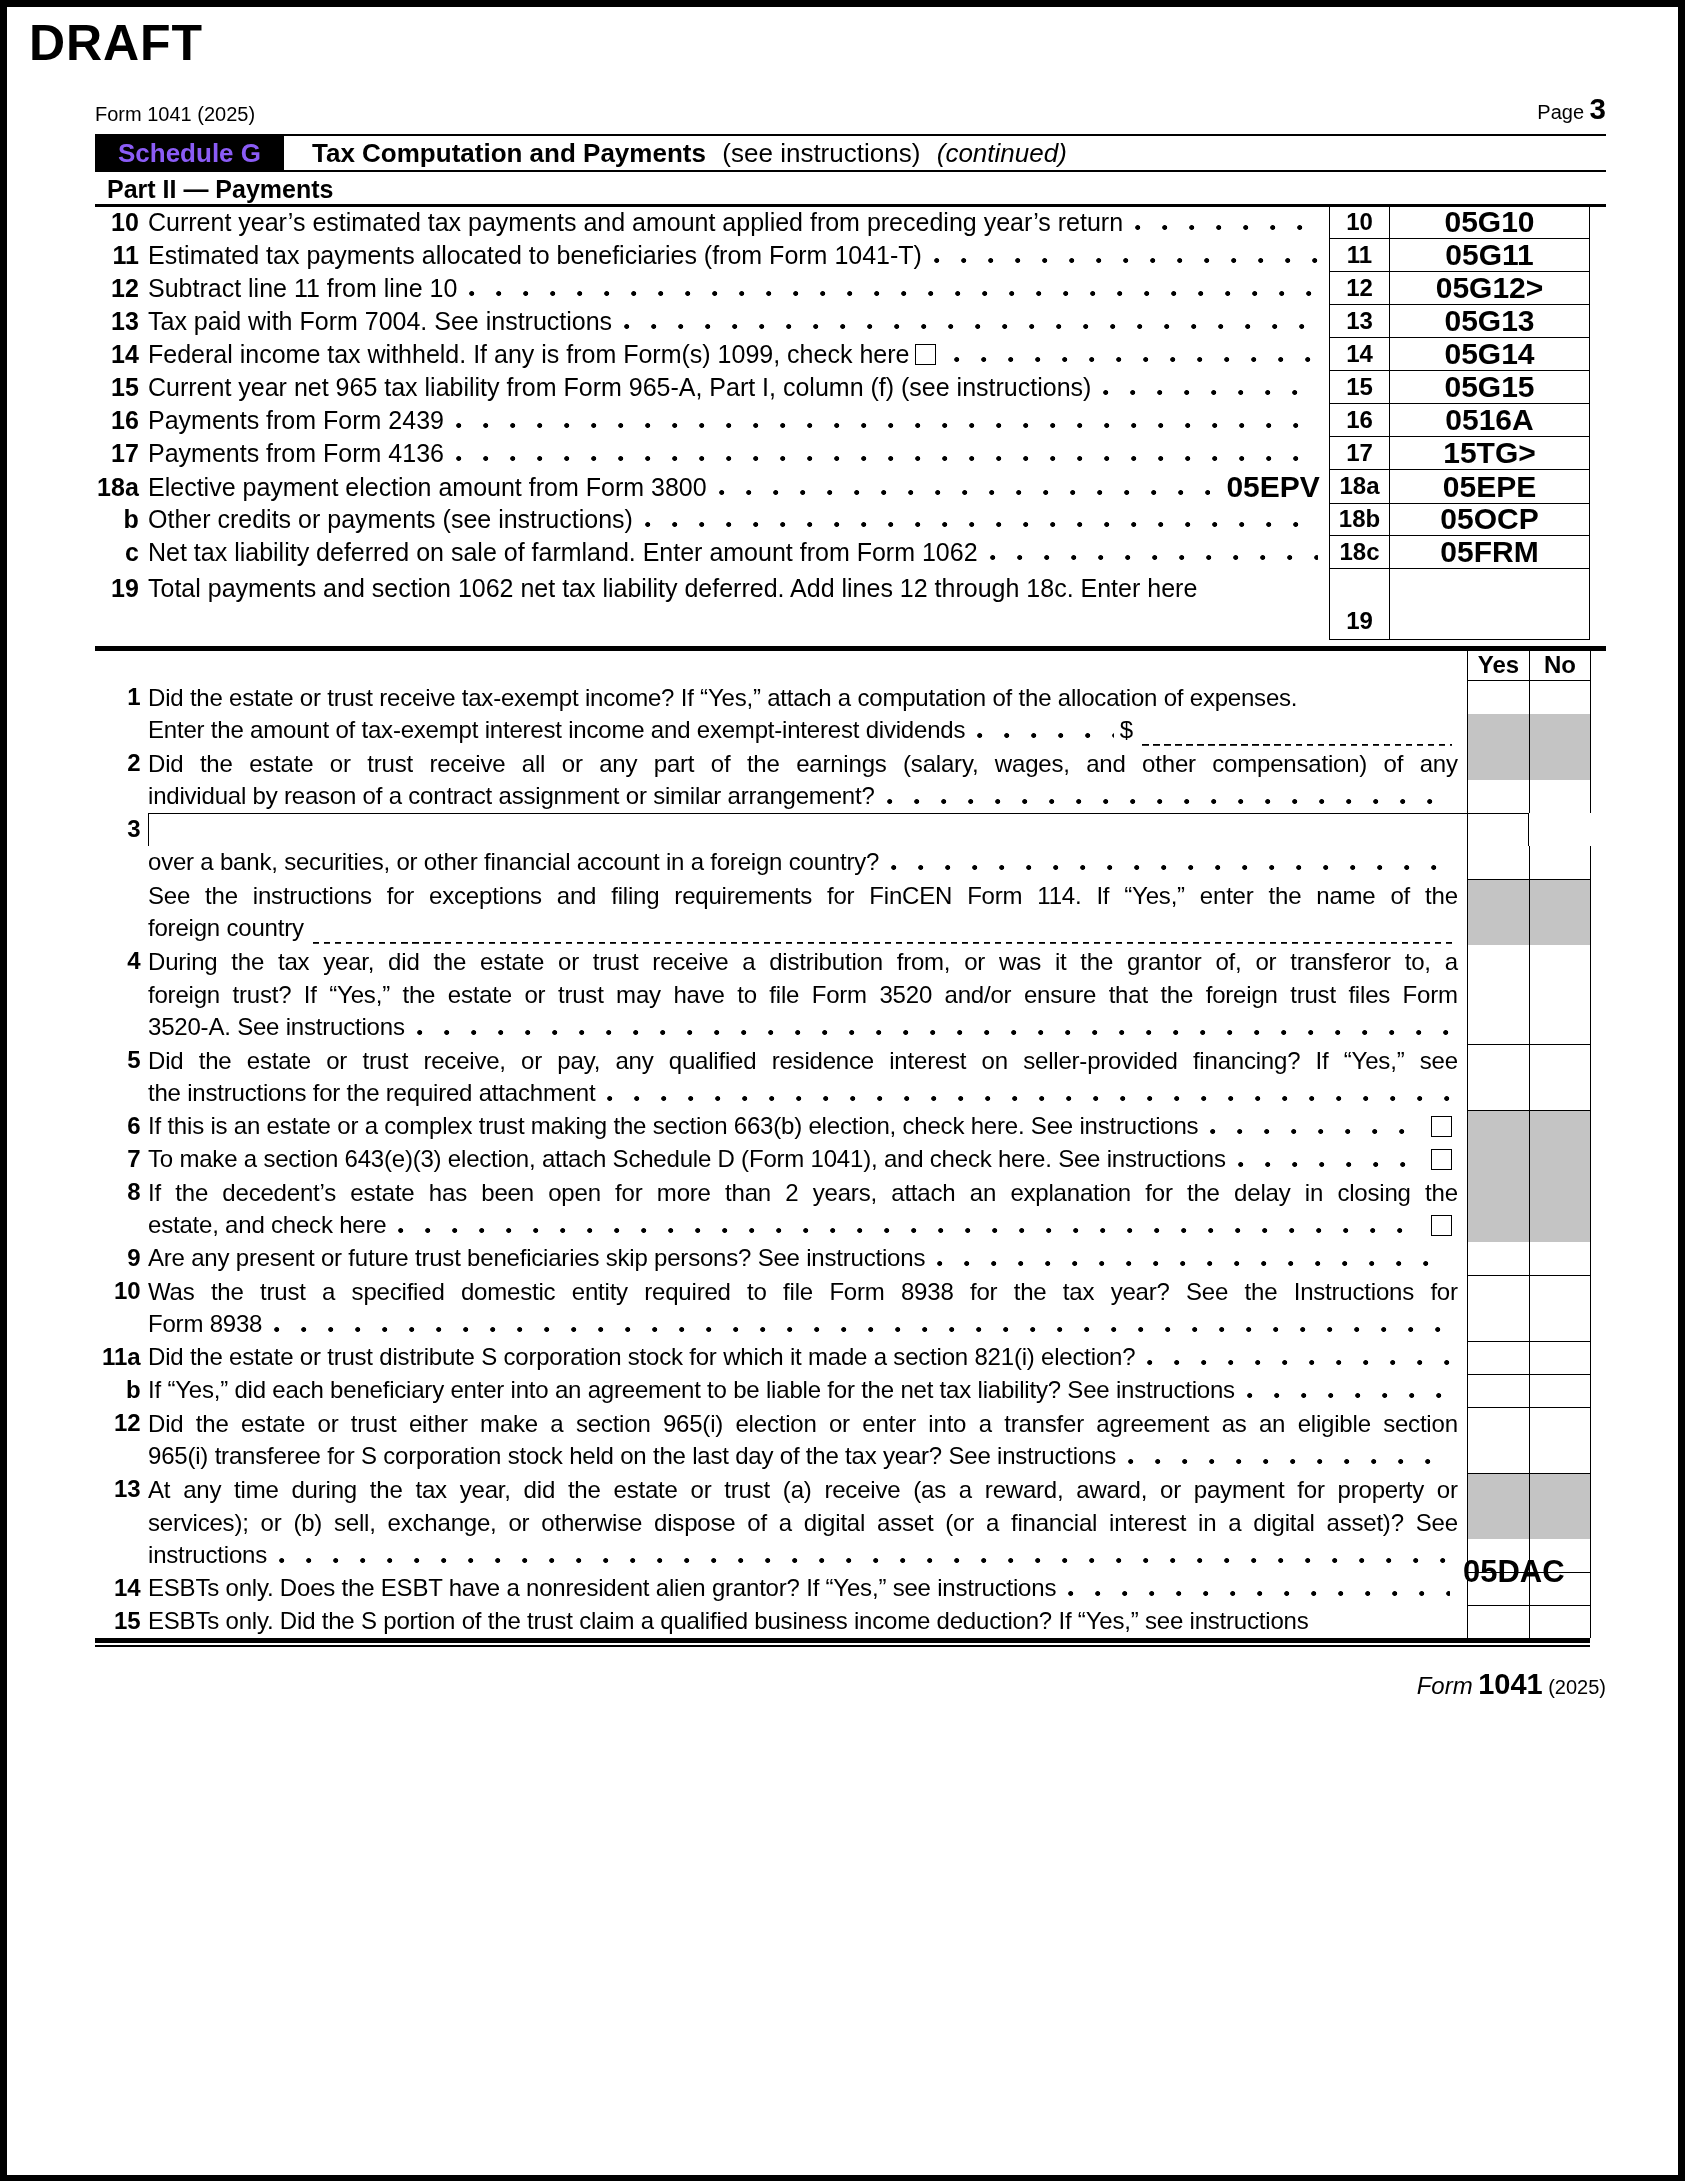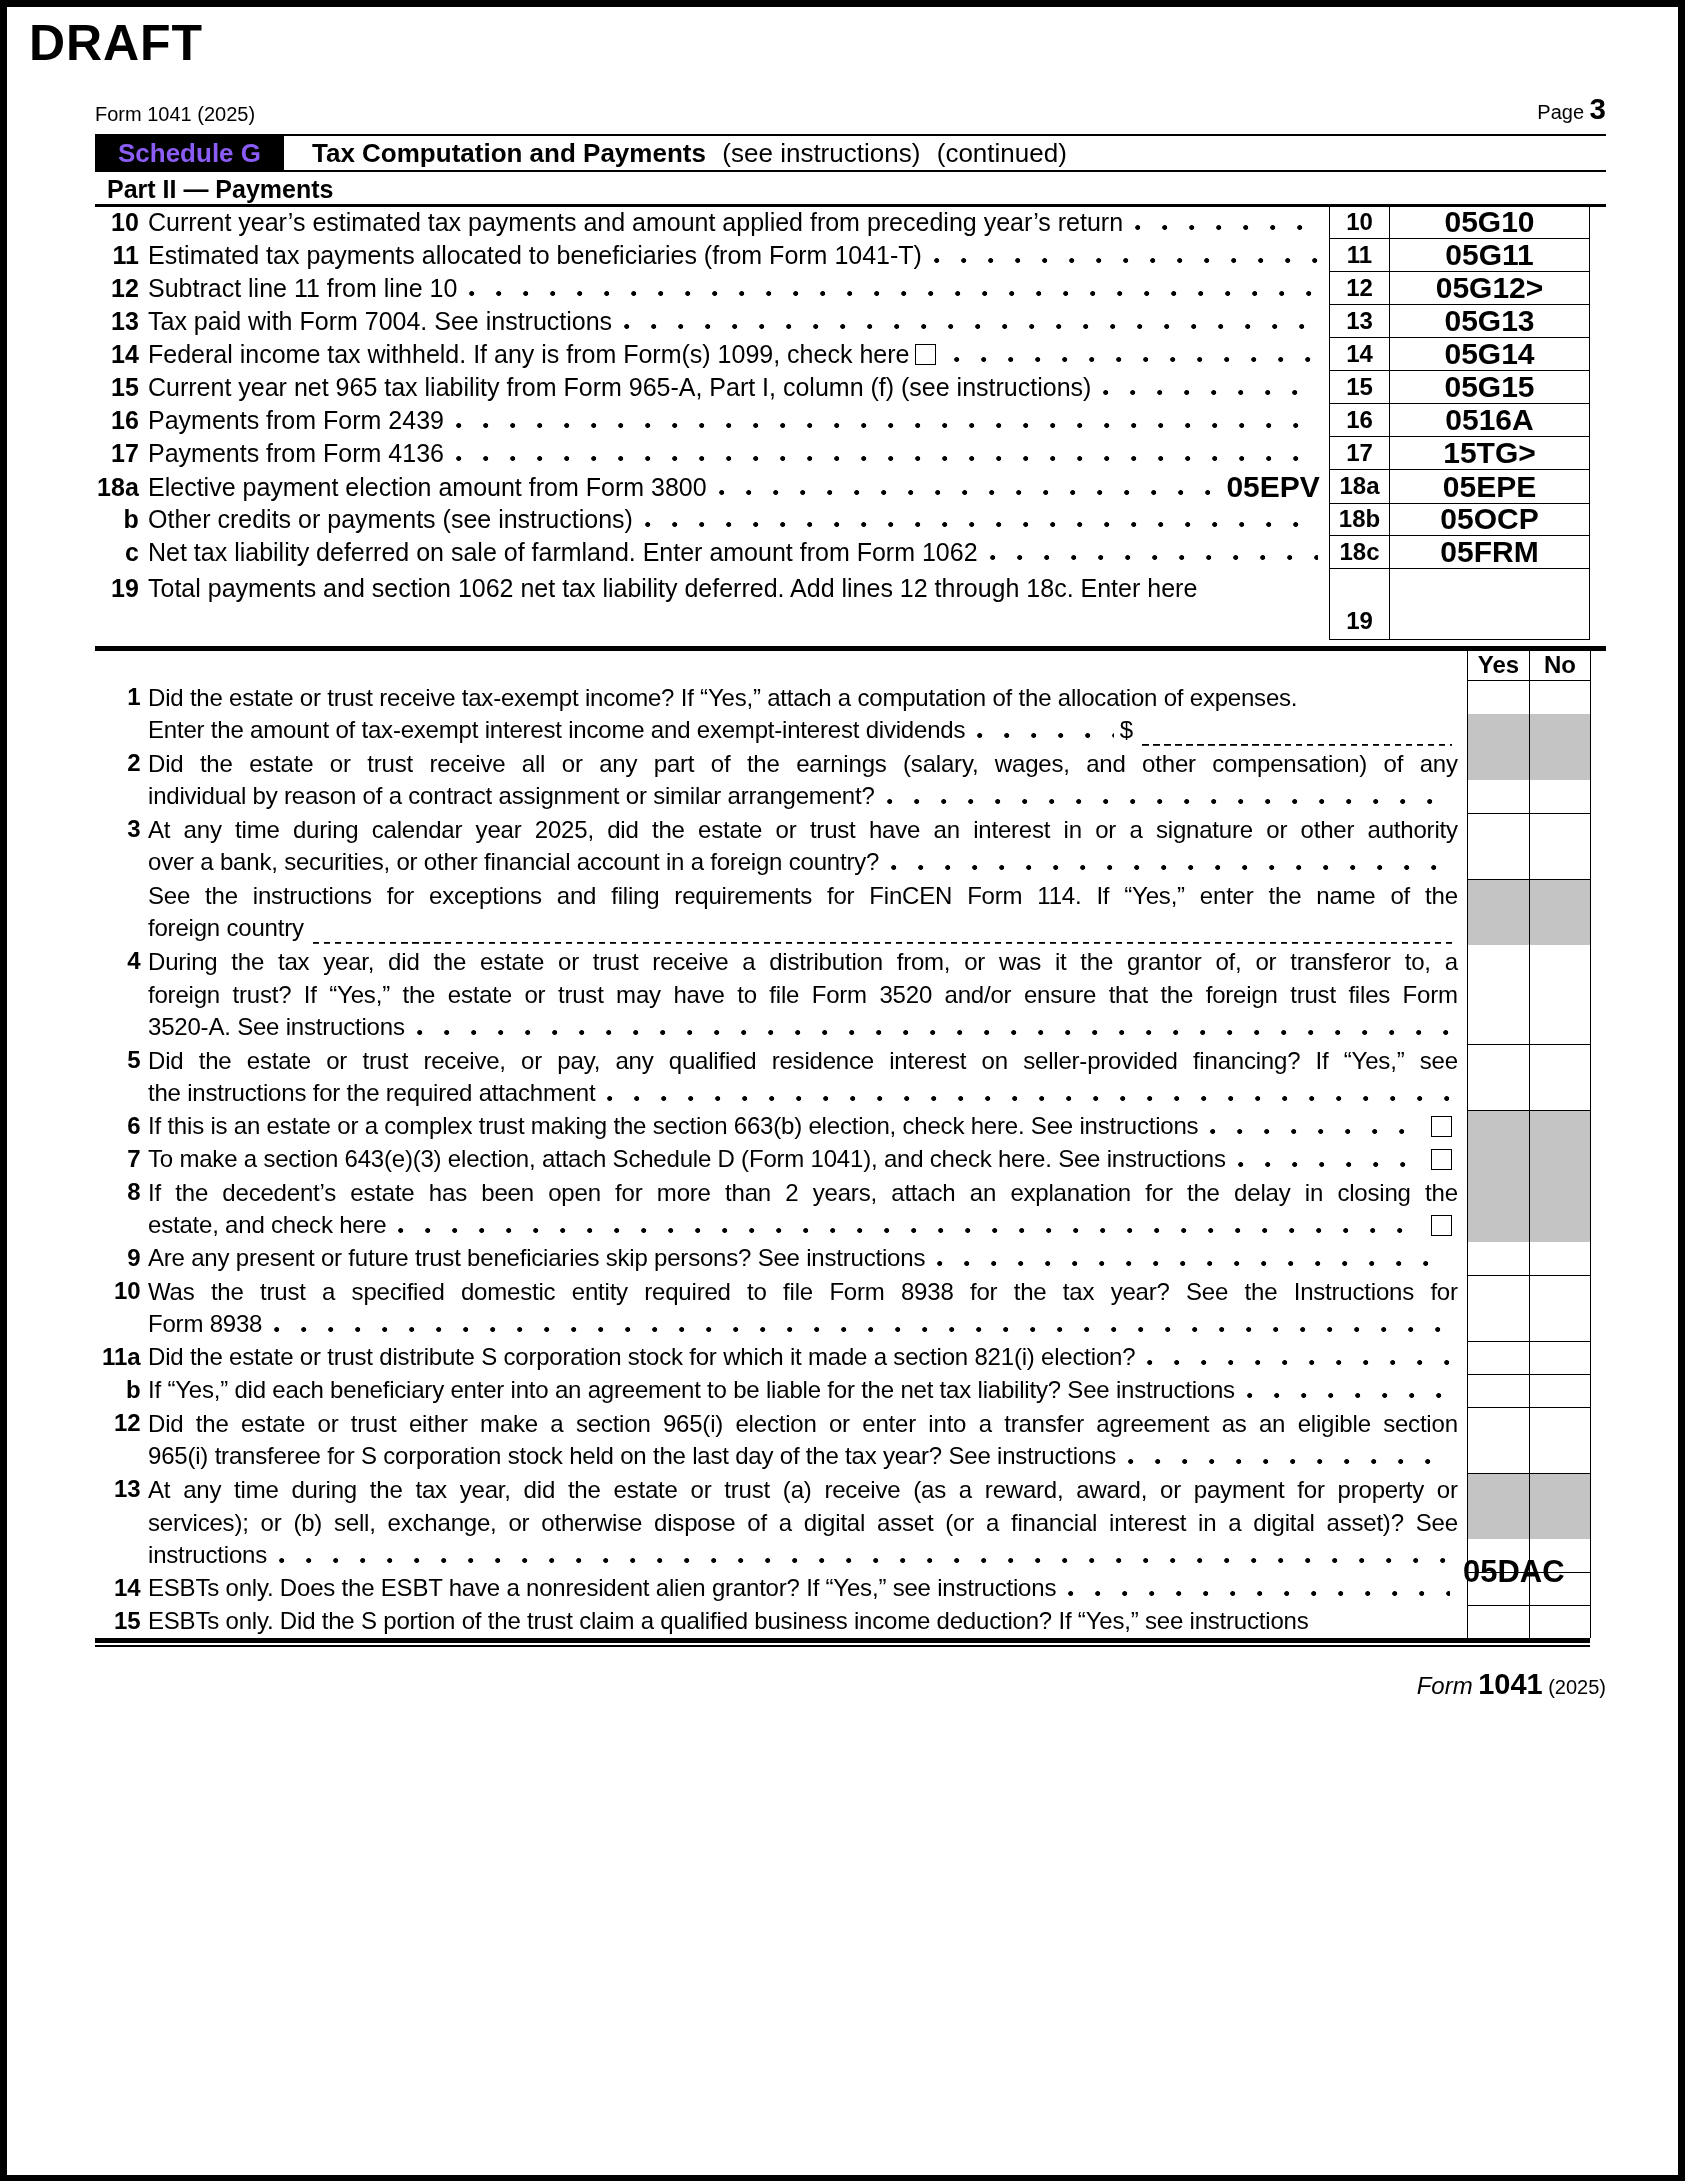--- a/index.html
+++ b/index.html
@@ -9,21 +9,21 @@
   .draft{left:22px;top:7.4px;font-size:50px;font-weight:bold;letter-spacing:0.9px;}
   .pghead{left:88px;top:85px;width:1511px;display:flex;justify-content:space-between;align-items:flex-end;}
   .formid{font-size:20px;}
   .pageword{font-size:20px;}
   .pagenum{font-size:29.5px;font-weight:bold;margin-left:5.5px;}
   .schedbar{left:88px;top:127px;width:1511px;height:38px;box-sizing:border-box;border-top:2.8px solid #000;border-bottom:2.8px solid #000;display:flex;align-items:stretch;}
   .schedtab{width:189px;background:#000;color:#8b5cf6;font-weight:bold;font-size:26px;display:flex;align-items:center;justify-content:center;}
   .schedtitle{margin-left:28px;align-self:center;font-size:26px;white-space:nowrap;}
   .schedtitle .b{font-weight:bold;}
   .schedtitle .n{margin-left:9.2px;}
-  .schedtitle .i{margin-left:9.2px;margin-top:13px;}
+  .schedtitle .i{font-style:italic;margin-left:9.2px;margin-top:13px;}
   .part2{left:100px;top:168px;font-size:25px;font-weight:bold;}
   .toprule{left:88px;top:197px;width:1511px;height:2.8px;background:#000;}
   
   .ptable{left:88px;top:199px;width:1495px;}
   .prow{display:grid;grid-template-columns:53px 1181px 60px 201px;height:33px;align-items:center;}
   .prow19{height:71px;align-items:stretch;}
   .pnum{font-weight:bold;font-size:25px;text-align:right;padding-right:9.2px;box-sizing:border-box;}
   .prow19 .pnum{padding-top:4.6px;}
   .pdesc{display:flex;align-items:center;height:100%;font-size:25px;box-sizing:border-box;padding-right:3.7px;}
   .pdesc .t{white-space:nowrap;}
@@ -264,21 +264,20 @@
         <div class="otext">
             <span class="t">individual by reason of a contract assignment or similar arrangement?</span>
             <span class="lead"></span>
           </div>
         <div class="oyes"></div>
         <div class="ono"></div>
       </div>
 
       <div class="orow tline">
         <div class="onum">3</div>
-        <div class="otext just">At any time during calendar year 2025, did the estate or trust have an interest in or a signature or other authority</div>
         <div class="oyes"></div>
         <div class="ono"></div>
       </div>
       <div class="orow">
         <div class="onum"></div>
         <div class="otext">
             <span class="t">over a bank, securities, or other financial account in a foreign country?</span>
             <span class="lead"></span>
           </div>
         <div class="oyes"></div>

